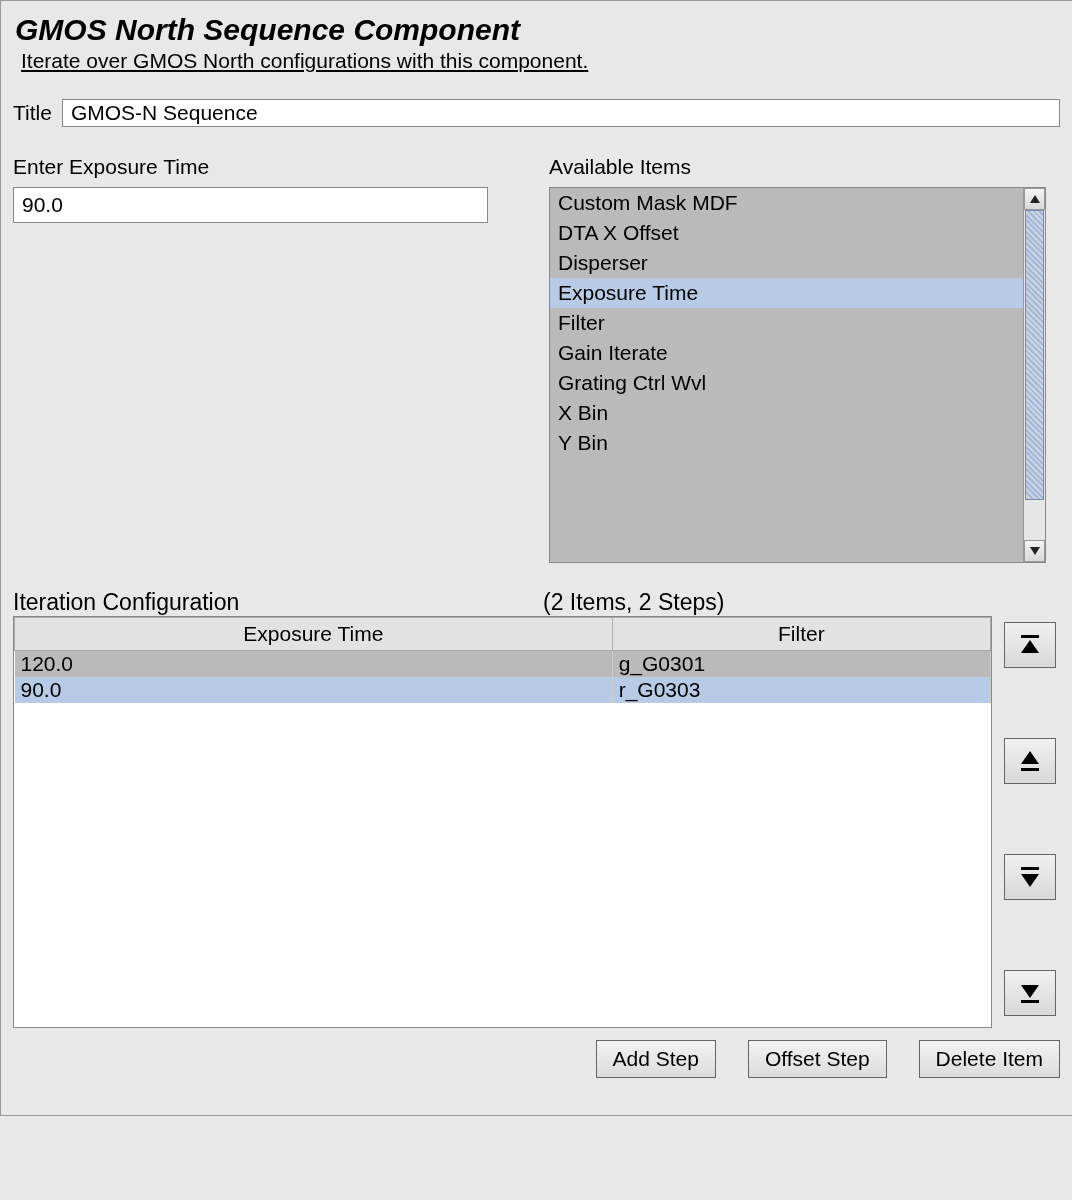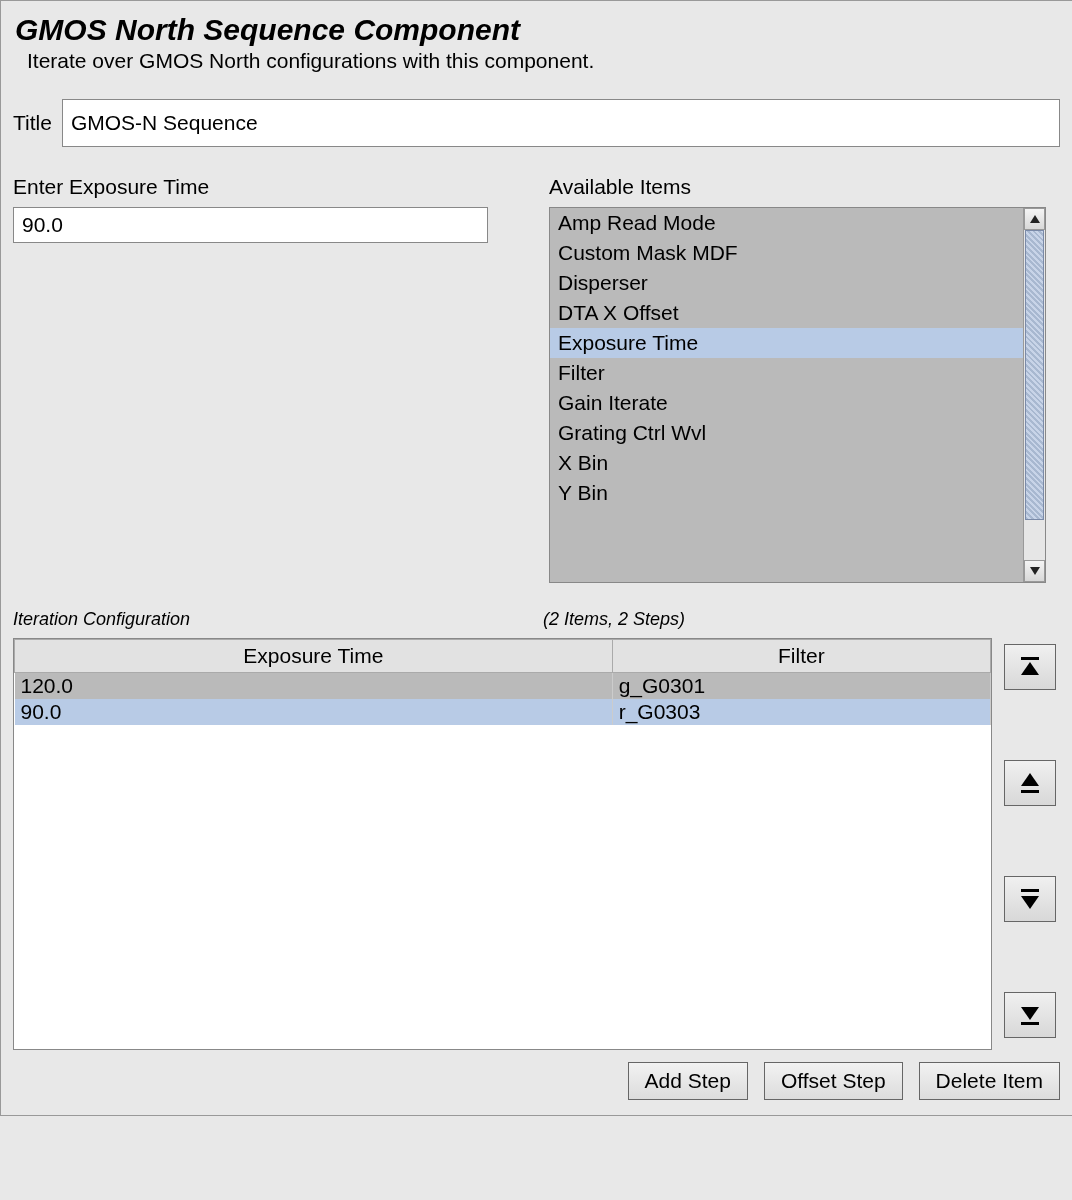--- a/index.html
+++ b/index.html
@@ -21,38 +21,39 @@
     position: relative;
   }
   .header-title {
     font-size: 30px;
     font-weight: bold;
     font-style: italic;
     margin: 4px 0 2px 2px;
   }
   .header-sub {
     font-size: 21px;
-    margin: 0 0 26px 14px;
+    margin: 0 0 26px 8px;
+    text-decoration: underline;
   }
   .row-title {
     display: flex;
     align-items: center;
     margin-bottom: 28px;
   }
   .label {
     font-size: 21px;
     margin-right: 10px;
   }
   .text-input {
     flex: 1;
     font-size: 21px;
     padding: 4px 8px;
     border: 1px solid #888;
     background: #fff;
-    height: 48px;
+    height: 28px;
     font-family: inherit;
   }
   .mid-row {
     display: flex;
     gap: 27px;
     align-items: flex-start;
   }
   .left-col { width: 475px; }
   .right-col { flex: 1; padding-left: 34px; }
   .field-label {
@@ -116,23 +117,21 @@
     position: absolute;
     left: 1px; right: 1px;
     top: 0;
     height: 290px;
     background: repeating-linear-gradient(45deg,#a8b8d0 0 2px,#c8d4e8 2px 4px);
     border: 1px solid #7a8aa8;
   }
   .config-header {
     display: flex;
     margin-top: 26px;
-    font-size: 18px;
-    margin-bottom: 8px;
-    font-style: italic;
+    font-size: 23px;
   }
   .config-header .lh { width: 530px; }
   .table-area {
     display: flex;
     gap: 12px;
   }
   .table-wrap {
     flex: 1;
     border: 1px solid #888;
     background: #fff;
@@ -170,21 +169,21 @@
     background: linear-gradient(#f0f0f0,#d8d8d8);
     border: 1px solid #666;
     display: flex;
     align-items: center;
     justify-content: center;
     cursor: pointer;
   }
   .footer-btns {
     display: flex;
     justify-content: flex-end;
-    gap: 16px;
+    gap: 32px;
     margin-top: 12px;
   }
   .text-btn {
     font-size: 21px;
     padding: 6px 16px;
     background: linear-gradient(#f2f2f2,#dcdcdc);
     border: 1px solid #666;
     cursor: pointer;
     font-family: inherit;
   }
@@ -205,24 +204,23 @@
 
   <div class="mid-row">
     <div class="left-col">
       <div class="field-label">Enter Exposure Time</div>
       <input class="exposure-input" value="90.0" style="">
     </div>
     <div class="right-col">
       <div class="field-label">Available Items</div>
       <div class="listbox-wrap">
         <div class="listbox" id="listbox">
-            <div class="listbox-item">Amp Read Mode</div>
             <div class="listbox-item">Custom Mask MDF</div>
+            <div class="listbox-item">DTA X Offset</div>
             <div class="listbox-item">Disperser</div>
-            <div class="listbox-item">DTA X Offset</div>
             <div class="listbox-item selected">Exposure Time</div>
             <div class="listbox-item">Filter</div>
             <div class="listbox-item">Gain Iterate</div>
             <div class="listbox-item">Grating Ctrl Wvl</div>
             <div class="listbox-item">X Bin</div>
             <div class="listbox-item">Y Bin</div>
           </div>
         <div class="scrollbar">
           <div class="sb-btn">
             <svg width="10" height="8">

